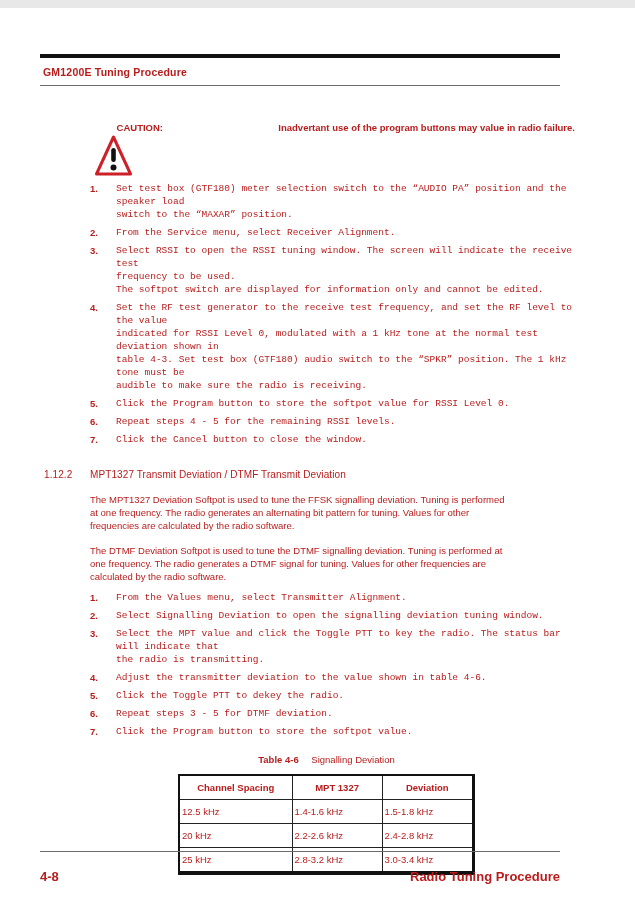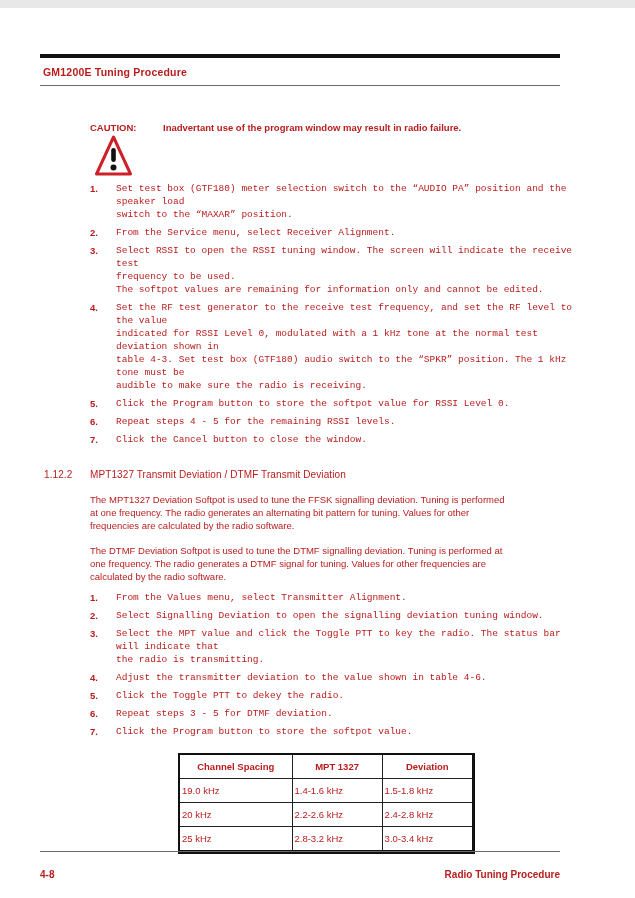--- a/index.html
+++ b/index.html
@@ -22,20 +22,21 @@
   }
   .rule-thin { height:1px; background:#6a6a6a; }
 
   
   .main { margin:0 60px 0 44px; font-size:9.5px; line-height:13px; }
 
   .caution-row {
     margin:35px 0 0 46px;
     display:flex;
     font-weight:bold;
+    text-align:right;
   }
   .caution-label { width:73px; flex:none; }
   .caution-text { flex:1; }
   .warn-wrap { margin:1px 0 0 51px; height:42px; }
 
   .steps { margin-left:46px; margin-top:1px; }
   .step { display:flex; margin-top:5px; }
   .step-num { width:26px; flex:none; font-weight:bold; }
   .step-text { flex:1; white-space:pre-line;font-family:Liberation Mono, monospace; }
 
@@ -70,39 +71,39 @@
   table.sig th { font-weight:bold; }
   table.sig col.c1 { width:114px; }
   table.sig col.c2 { width:91px; }
   table.sig col.c3 { width:92px; }
 
   
   .footer { position:absolute; left:40px; right:75px; top:843px; }
   .footer-row {
     display:flex; justify-content:space-between;
     margin-top:17px;
-    font-size:10px; font-weight:bold;
+    font-size:13px; font-weight:bold;
   }
 </style>
 </head>
 <body>
 
 <div class="page">
 
   <div class="header">
     <div class="rule-thick"></div>
     <div class="header-title">GM1200E Tuning Procedure</div>
     <div class="rule-thin"></div>
   </div>
 
   <div class="main">
 
     <div class="caution-row">
       <span class="caution-label">CAUTION:</span>
-      <span class="caution-text">Inadvertant use of the program window may result in radio failure.</span>
+      <span class="caution-text">Inadvertant use of the program buttons may value in radio failure.</span>
     </div>
     <div class="warn-wrap">
       <svg width="37" height="42" viewBox="0 0 37 42">
         <polygon points="18.5,2 35.5,39 1.5,39" fill="none" stroke="#cc2128" stroke-width="3" stroke-linejoin="round"></polygon>
         <rect x="16.2" y="13" width="4.6" height="14" rx="2.3" fill="#111"></rect>
         <circle cx="18.5" cy="32.5" r="3" fill="#111"></circle>
       </svg>
     </div>
 
     <div class="steps">
@@ -112,21 +113,21 @@
 switch to the “MAXAR” position.</span>
       </div>
       <div class="step">
         <span class="step-num">2.</span>
         <span class="step-text">From the Service menu, select Receiver Alignment.</span>
       </div>
       <div class="step">
         <span class="step-num">3.</span>
         <span class="step-text">Select RSSI to open the RSSI tuning window. The screen will indicate the receive test
 frequency to be used.
-The softpot values are remaining for information only and cannot be edited.</span>
+The softpot switch are displayed for information only and cannot be edited.</span>
       </div>
       <div class="step">
         <span class="step-num">4.</span>
         <span class="step-text">Set the RF test generator to the receive test frequency, and set the RF level to the value
 indicated for RSSI Level 0, modulated with a 1 kHz tone at the normal test deviation shown in
 table 4-3. Set test box (GTF180) audio switch to the “SPKR” position. The 1 kHz tone must be
 audible to make sure the radio is receiving.</span>
       </div>
       <div class="step">
         <span class="step-num">5.</span>
@@ -180,34 +181,38 @@
         <span class="step-num">6.</span>
         <span class="step-text">Repeat steps 3 - 5 for DTMF deviation.</span>
       </div>
       <div class="step">
         <span class="step-num">7.</span>
         <span class="step-text">Click the Program button to store the softpot value.</span>
       </div>
     </div>
 
     <div class="table-block">
+      <div class="table-caption">
+        <span class="cap-label">Table 4-6</span>
+        <span class="cap-title">Signalling Deviation</span>
+      </div>
       <table class="sig">
         <colgroup>
             <col class="c1">
             <col class="c2">
             <col class="c3">
           </colgroup>
         <tbody>
             <tr>
           <th>Channel Spacing</th>
           <th>MPT 1327</th>
           <th>Deviation</th>
         </tr>
         <tr>
-          <td>19.0 kHz</td>
+          <td>12.5 kHz</td>
           <td>1.4-1.6 kHz</td>
           <td>1.5-1.8 kHz</td>
         </tr>
         <tr>
           <td>20 kHz</td>
           <td>2.2-2.6 kHz</td>
           <td>2.4-2.8 kHz</td>
         </tr>
         <tr>
           <td>25 kHz</td>

